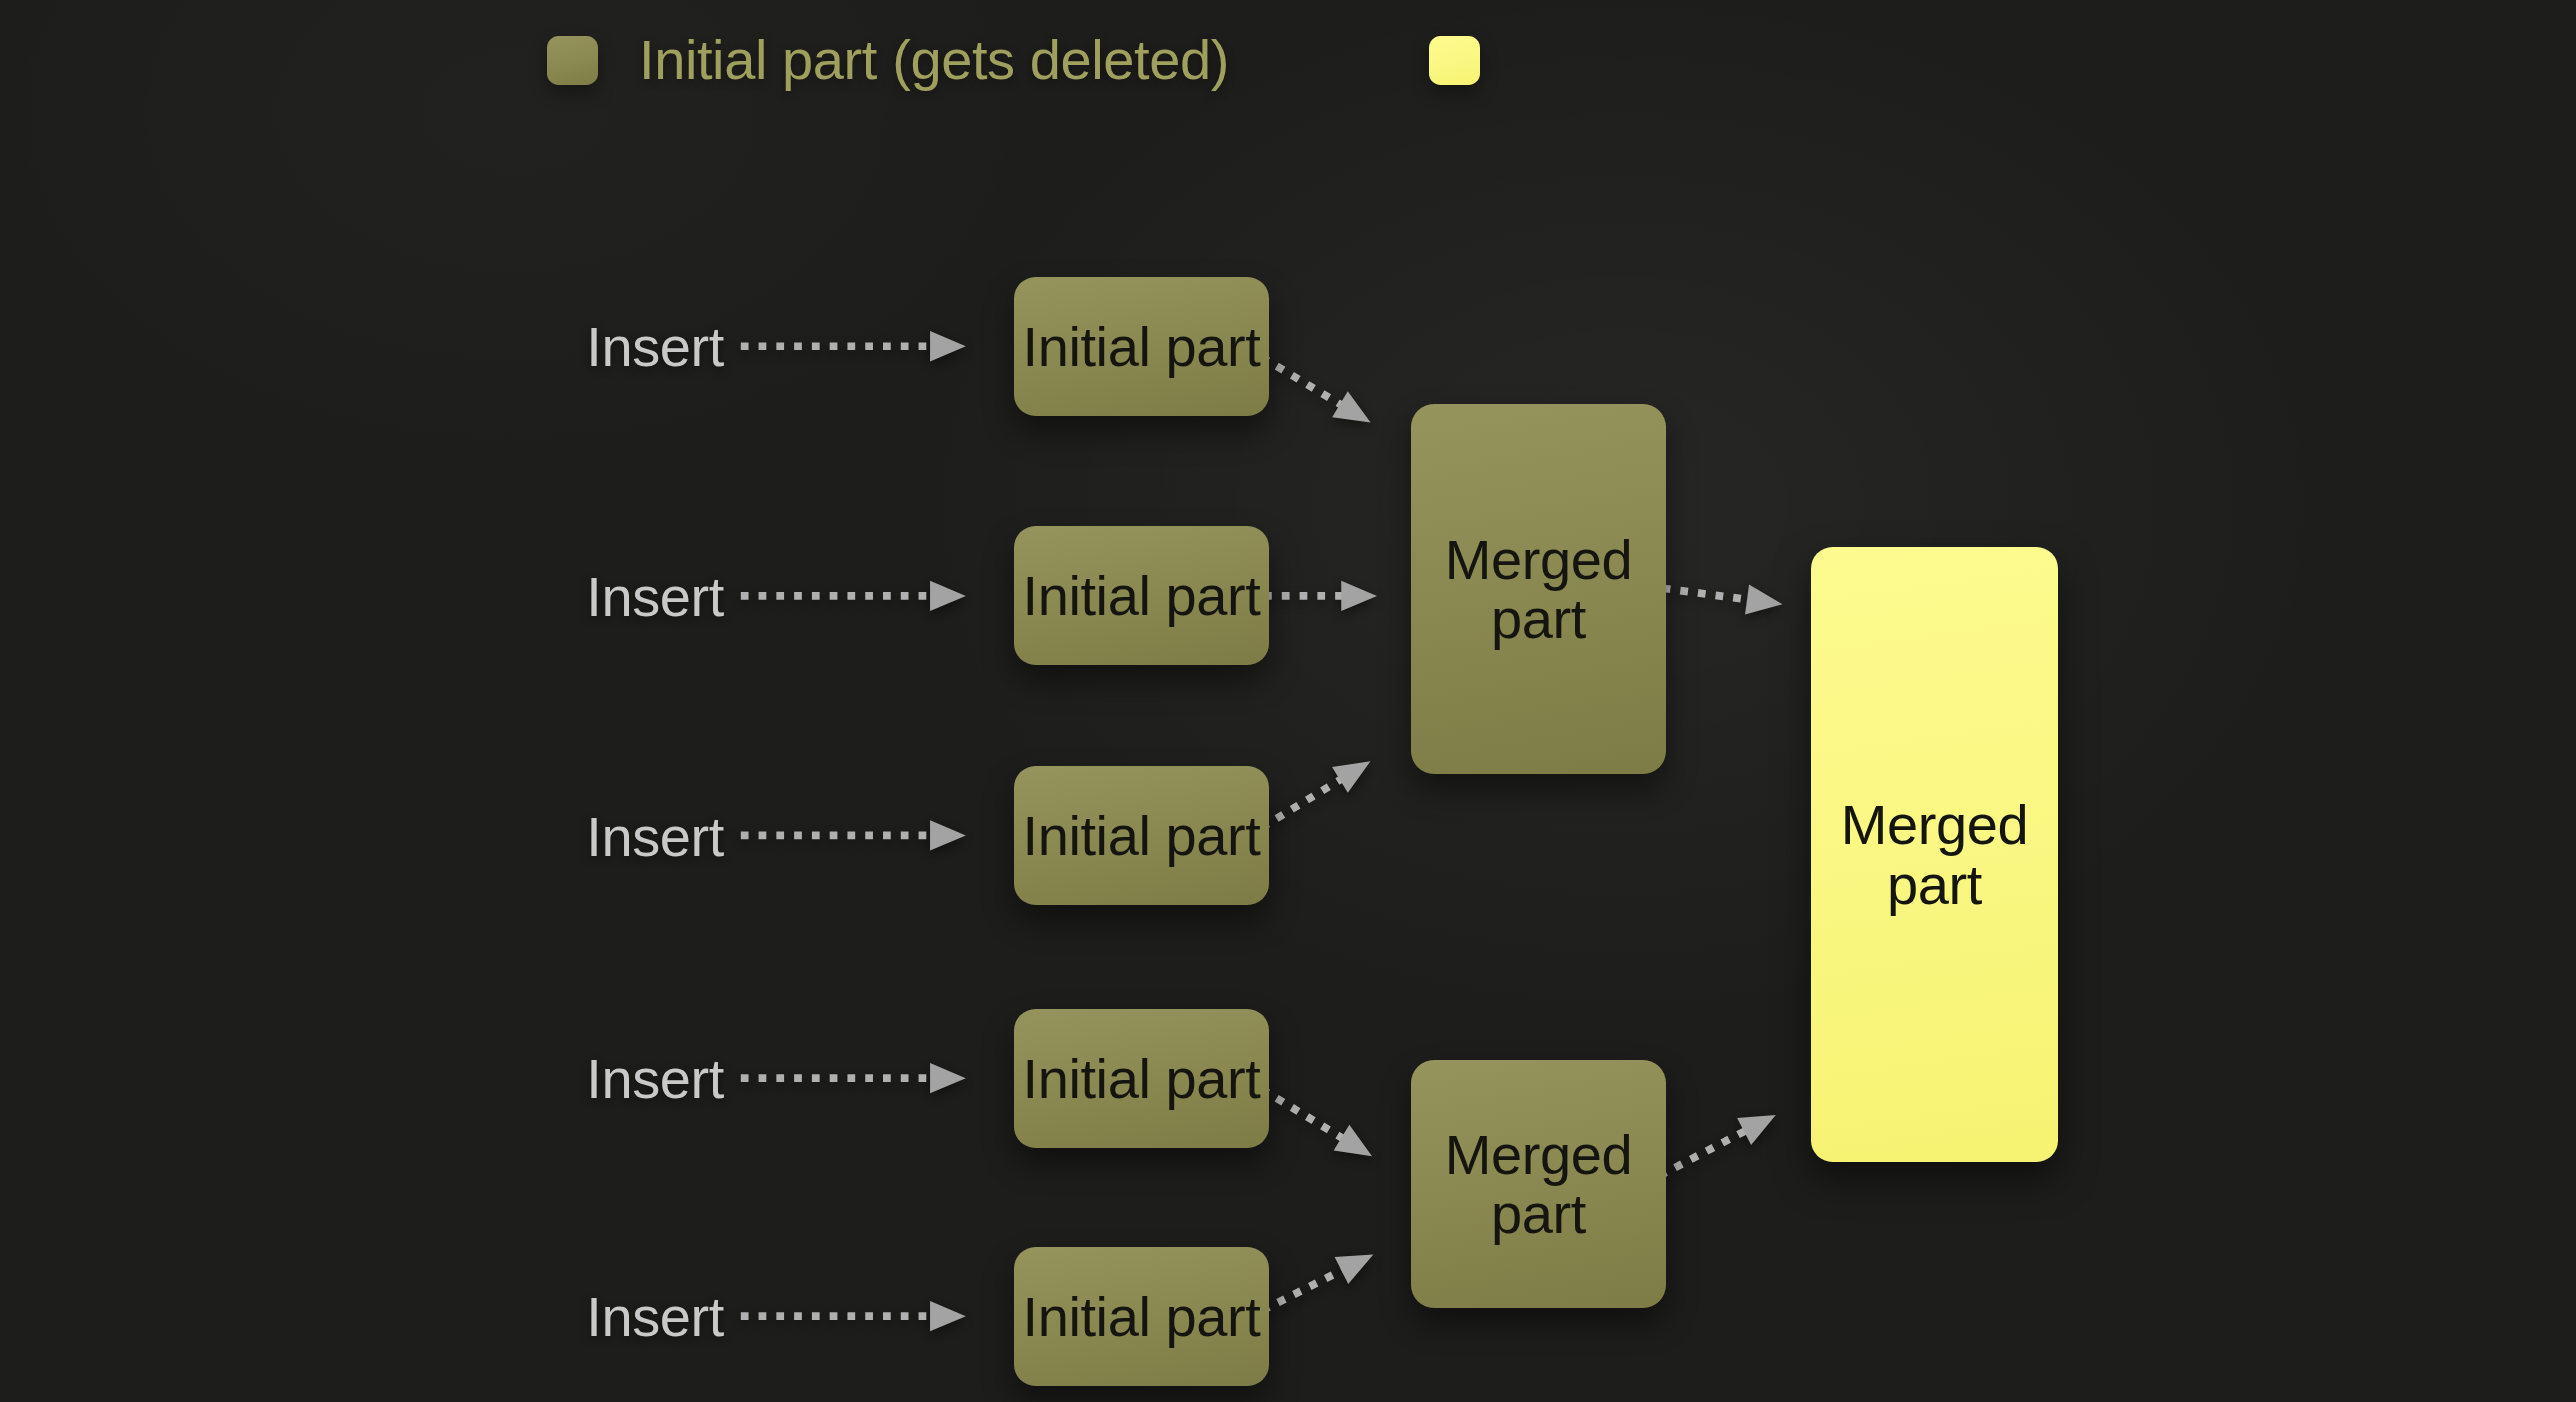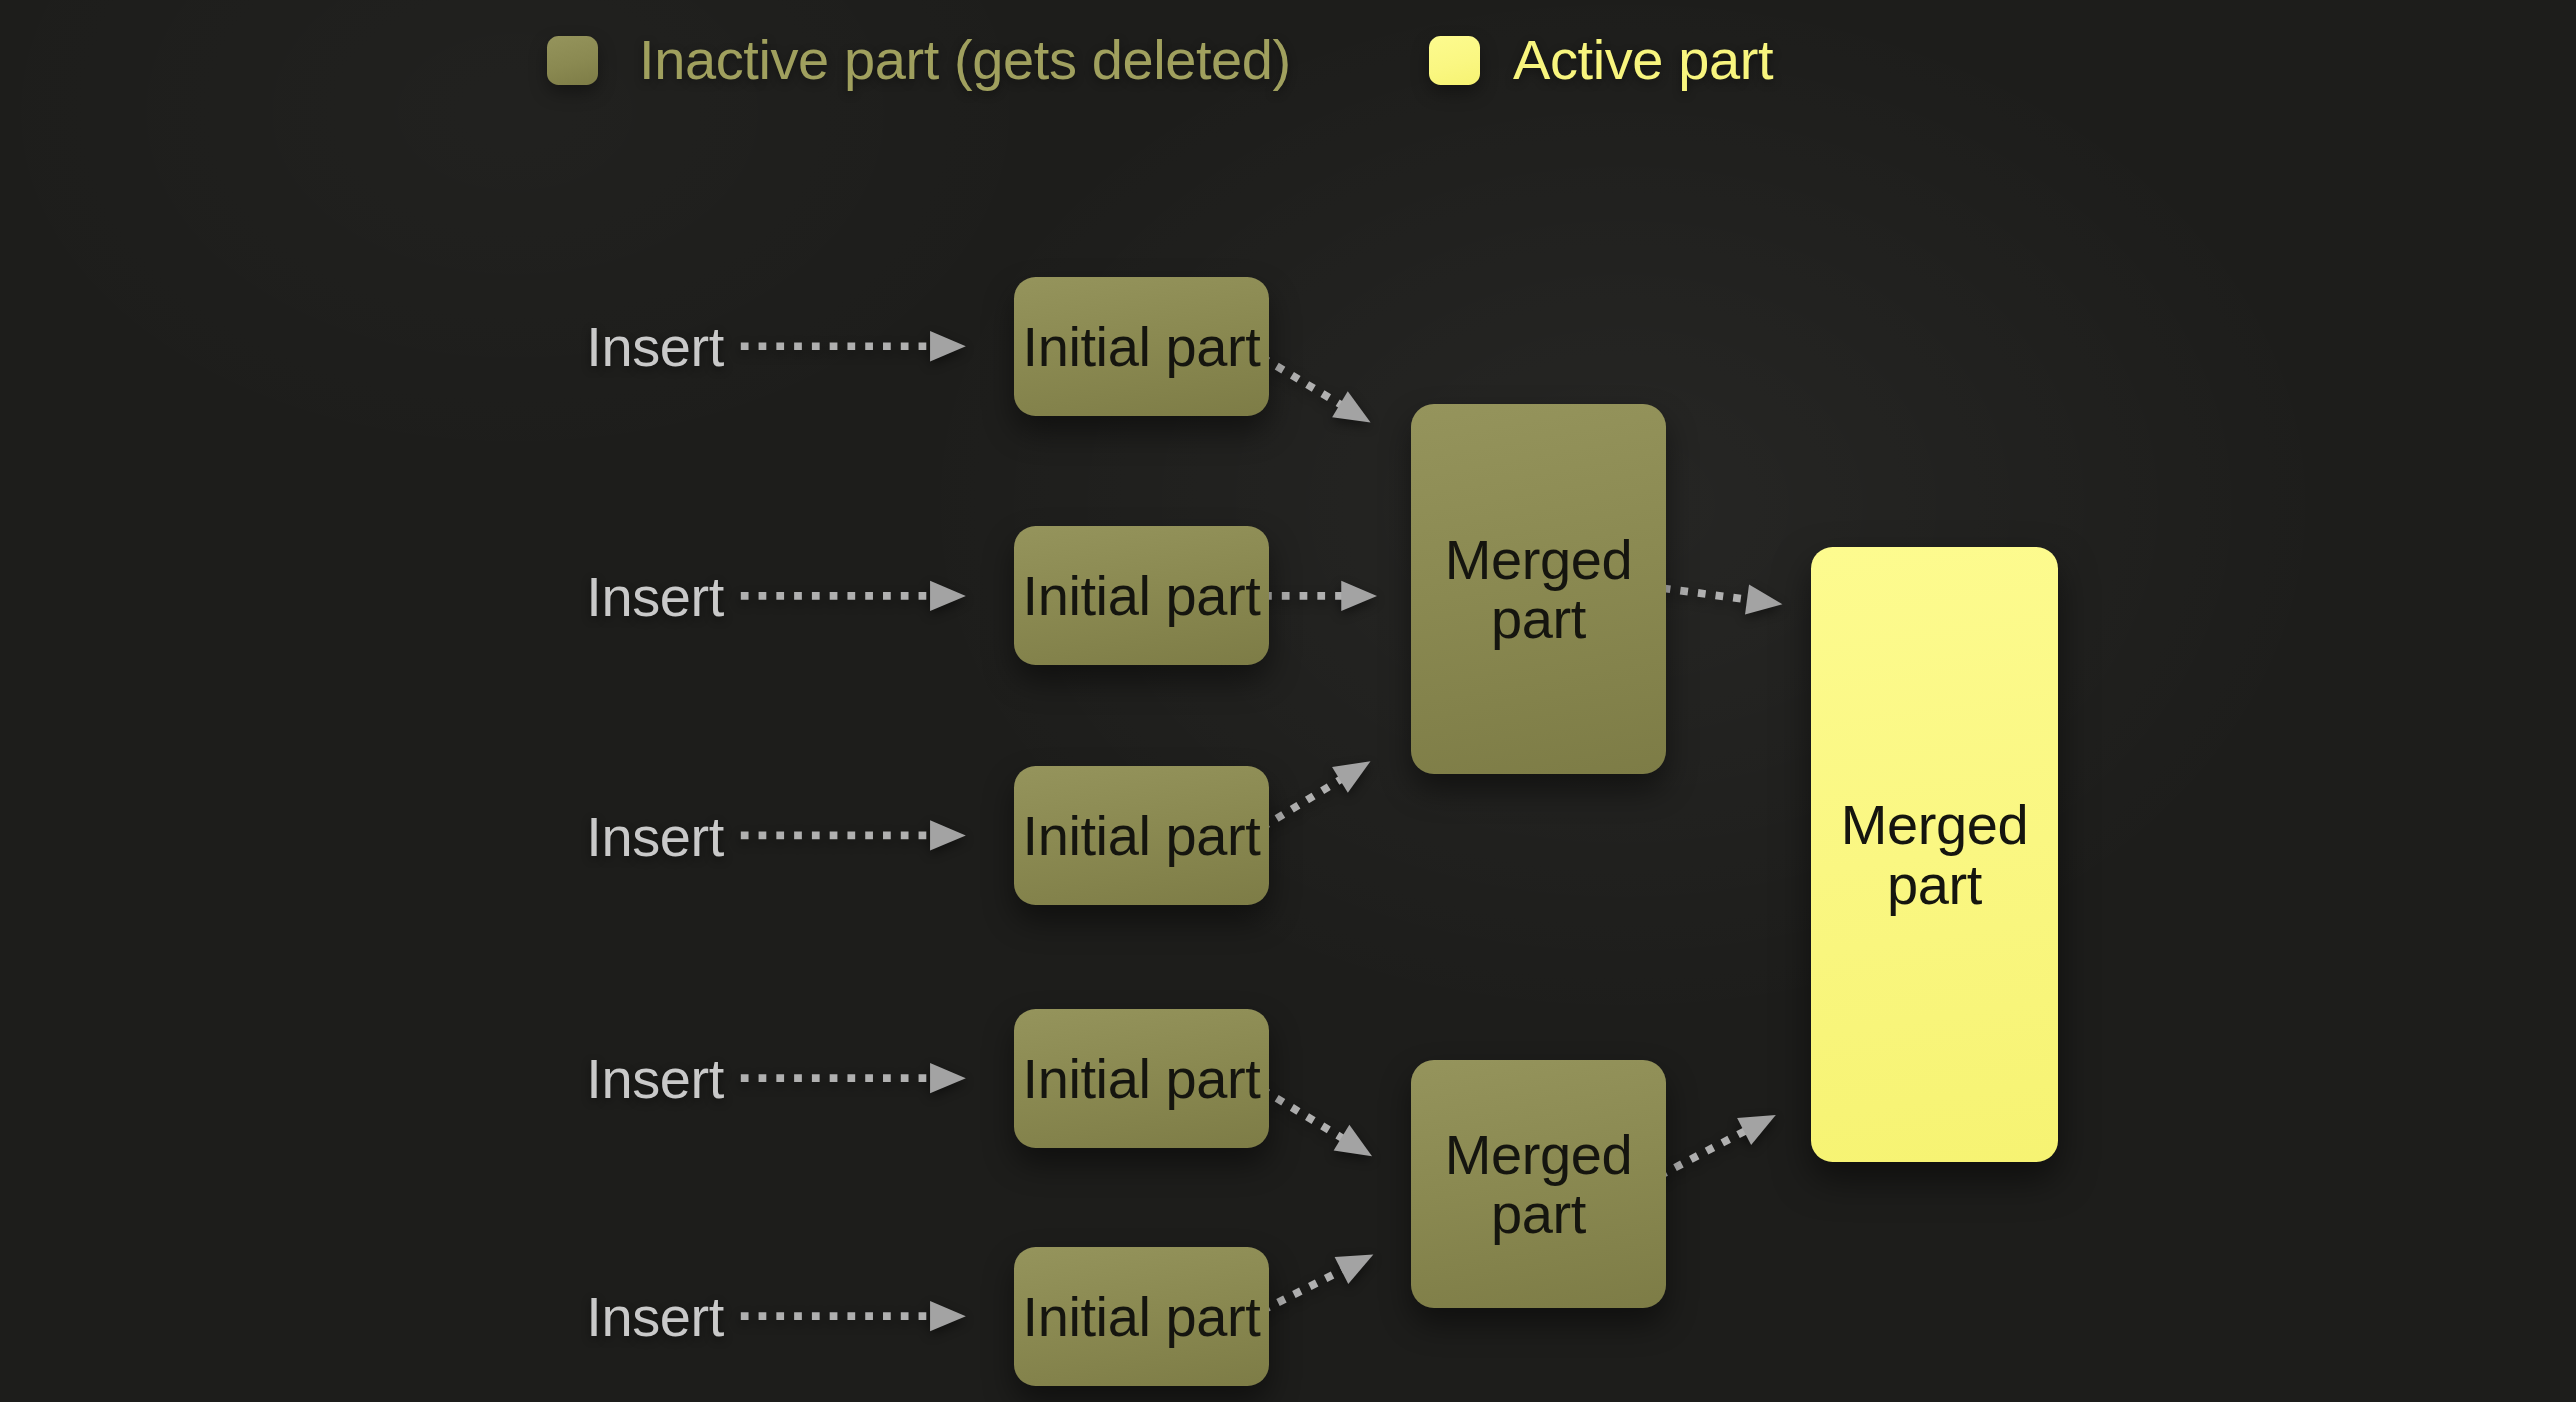--- a/index.html
+++ b/index.html
@@ -73,23 +73,22 @@
     fill:none;stroke:var(--arrow-dots);stroke-width:10;
     stroke-dasharray:10 13;
   }
 </style>
 </head>
 <body>
 
 <div class="canvas">
 
   <div class="legend-swatch inactive"></div>
-  <div class="legend-label inactive">Inactive part (gets deleted)</div>
+  <div class="legend-label inactive">Initial part (gets deleted)</div>
   <div class="legend-swatch active"></div>
-  <div class="legend-label active">Active part</div>
 
   <div class="insert-label" style="top:306px">Insert</div>
   <div class="insert-label" style="top:556px">Insert</div>
   <div class="insert-label" style="top:796px">Insert</div>
   <div class="insert-label" style="top:1038px">Insert</div>
   <div class="insert-label" style="top:1276px">Insert</div>
 
   <svg class="arrows" width="2576" height="1402" viewBox="0 0 3332 1814">
     <defs>
       <marker id="head" markerUnits="userSpaceOnUse" markerWidth="50" markerHeight="42" viewBox="0 0 12 10" refX="1" refY="5" orient="auto">

